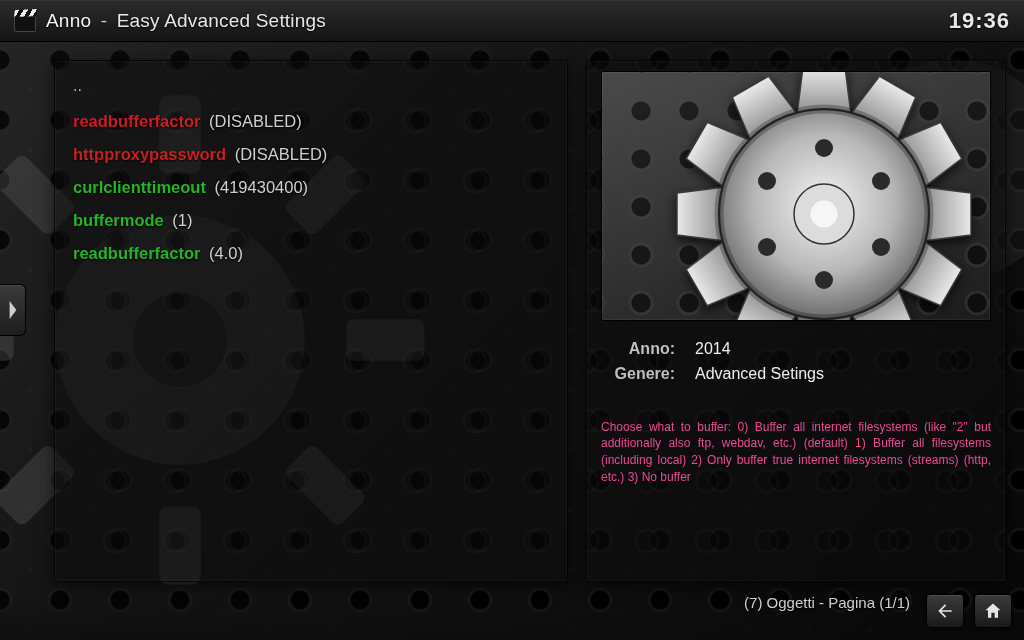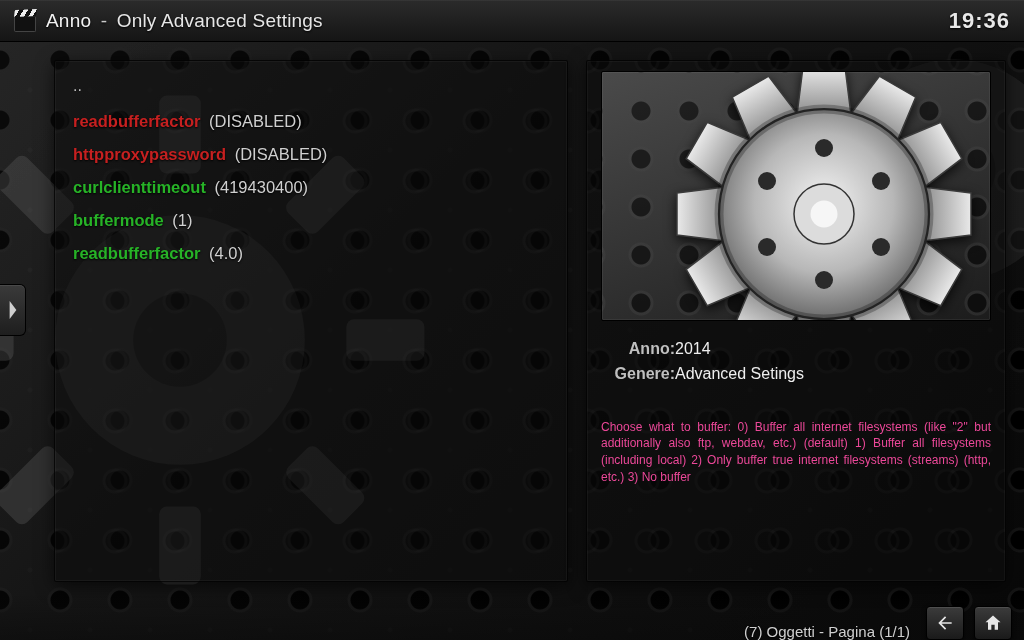--- a/index.html
+++ b/index.html
@@ -78,29 +78,29 @@
     height:250px; border-radius:2px; position:relative; overflow:hidden;
     background:
       radial-gradient(circle at 50% 50%, rgba(0,0,0,0.55) 0 9px, rgba(70,70,70,0.35) 10px 12px, transparent 13px) 15px 15px/48px 48px,
       linear-gradient(160deg,#4a4a4a,#1c1c1c);
     border:1px solid #000; box-shadow: inset 0 0 0 1px rgba(255,255,255,.06);
     display:flex; align-items:center; justify-content:center;
   }
   .gear-svg { width:300px; height:300px; transform: translate(28px,18px); filter: drop-shadow(0 4px 6px rgba(0,0,0,.7)); }
 
   .meta { margin-top:16px; position:relative; z-index:1; }
-  .meta-row { display:flex; gap:0; font-size:16px; line-height:1.55; }
+  .meta-row { display:flex; gap:20px; font-size:16px; line-height:1.55; }
   .meta-row .label { width:74px; text-align:right; color:#bfbfbf; font-weight:600; }
   .meta-row .value { color:#eee; }
   .desc { margin-top:32px; font-size:12px; line-height:1.4; text-align:justify; color:#ec4899; position:relative; z-index:1; }
 
   
   .footer {
     position:absolute; left:0; right:0; bottom:0; height:46px; z-index:7;
-    display:flex; align-items:flex-end; justify-content:flex-end; gap:10px; padding:0 12px;
+    display:flex; align-items:flex-start; justify-content:flex-end; gap:10px; padding:0 12px;
     background: linear-gradient(rgba(40,40,40,.0), rgba(10,10,10,.55));
   }
   .footer-status { color:#cfcfcf; font-size:15px; margin-right:6px; text-shadow:0 1px 2px #000; }
   .ft-btn {
     width:38px; height:34px; border-radius:4px; cursor:pointer;
     background: linear-gradient(#3b3b3b,#1a1a1a);
     border:1px solid #000; box-shadow: inset 0 1px 0 rgba(255,255,255,.1), 0 2px 4px rgba(0,0,0,.6);
     display:flex; align-items:center; justify-content:center;
   }
   .ft-btn svg { width:20px; height:20px; fill:#e6e6e6; }
@@ -134,21 +134,21 @@
 </svg>
 
 <div class="header">
   <div class="clapper">
     <div class="clapper-top"></div>
       <div class="clapper-body"></div>
   </div>
   <div class="header-title">
     <span>Anno</span>
     <span class="sep"> - </span>
-    <span class="sub">Only Advanced Settings</span>
+    <span class="sub">Easy Advanced Settings</span>
   </div>
   <div class="clock">19:36</div>
 </div>
 
 <div class="edge-tab">
   <svg viewBox="0 0 10 16">
       <path d="M2 0l6 8-6 8V0z"></path>
     </svg>
 </div>
 

